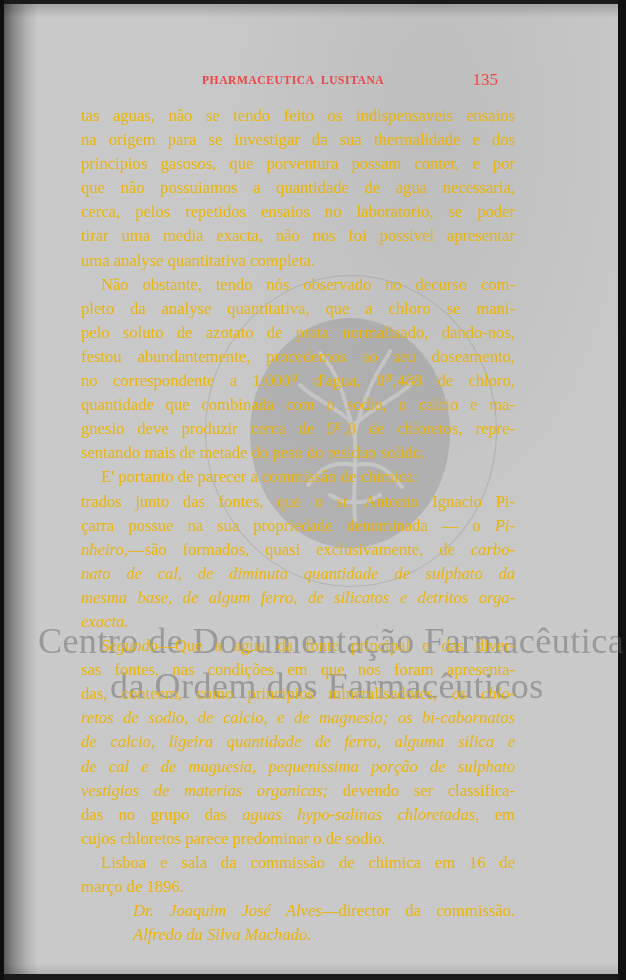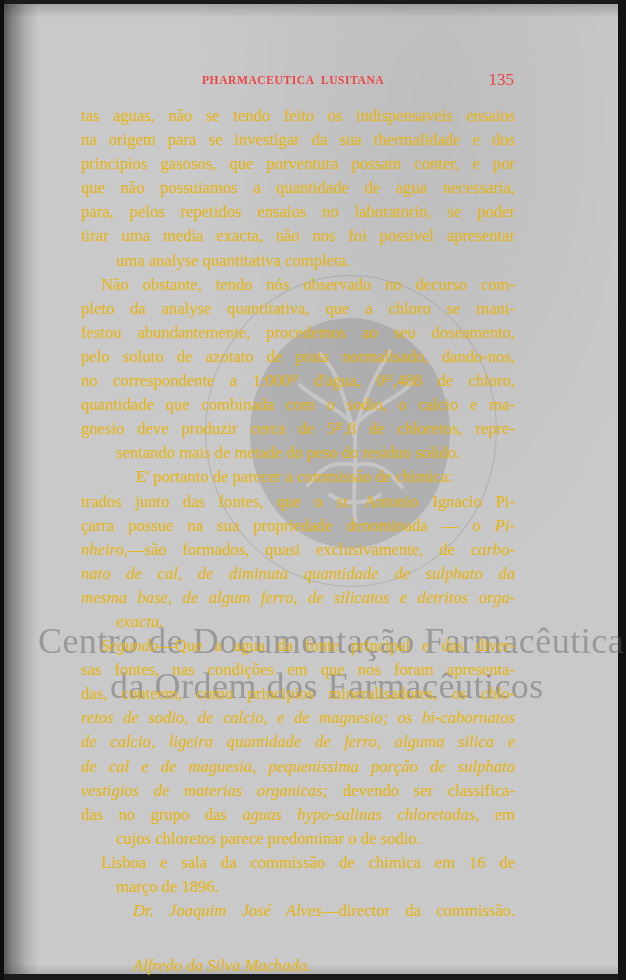--- a/index.html
+++ b/index.html
@@ -50,37 +50,37 @@
 
     .header {
       position: absolute; top: 70px; left: 84px; width: 430px; height: 22px;
       color: #ef4444;
     }
     .running-title {
       position: absolute; left: 118px; top: 4px;
       font-size: 11.5px; font-weight: bold; letter-spacing: 0.6px;
     }
     .page-number {
-      position: absolute; right: 0; top: 0;
+      position: absolute; right: 16px; top: 0;
       font-size: 17px;
     }
     .text-block {
       position: absolute; left: 81px; top: 104px; width: 434px;
       color: #eab308;
       font-size: 16.6px;
       line-height: 24.1px;
     }
     .line {
       display: block; white-space: nowrap;
       text-align: justify; text-align-last: justify;
       height: 24.1px;
     }
-    .line.last { text-align-last: left; margin-left: 35px; }
+    .line.last { text-align-last: left; }
     .line.indent { padding-left: 20px; }
-    .line.sig { padding-left: 52px; text-align-last: left; margin-top: 31px; }
+    .line.sig { padding-left: 52px; text-align-last: left; }
     .line.sig-justify { padding-left: 52px; text-align-last: justify; }
     i { font-style: italic; }
     sup { font-size: 10px; line-height: 0; vertical-align: 6px; }
   </style>
 </head>
 <body>
 
 <div class="left-edge"></div>
 <div class="right-edge"></div>
 
@@ -109,28 +109,28 @@
   <span class="running-title" style="white-space:pre">PHARMACEUTICA  LUSITANA</span>
   <span class="page-number">135</span>
 </div>
 
 <div class="text-block">
 
   <span class="line">tas aguas,  não se tendo feito  os indispensaveis ensaios</span>
   <span class="line">na origem para se investigar da sua thermalidade e dos</span>
   <span class="line">principios gasosos, que porventura possam conter, e por</span>
   <span class="line">que não possuiamos  a  quantidade  de agua necessaria,</span>
-  <span class="line">para,  pelos  repetidos  ensaios  no laboratorio, se poder</span>
+  <span class="line">cerca,  pelos  repetidos  ensaios  no laboratorio, se poder</span>
   <span class="line">tirar uma media exacta, não nos foi possivel apresentar</span>
   <span class="line last">uma analyse quantitativa completa.</span>
 
   <span class="line indent">Não obstante, tendo nós observado no decurso com-</span>
   <span class="line">pleto  da  analyse  quantitativa,  que  a  chloro  se  mani-</span>
+  <span class="line">pelo soluto de azotato de prata normalisado, dando-nos,</span>
   <span class="line">festou abundantemente, procedemos ao seu doseamento,</span>
-  <span class="line">pelo soluto de azotato de prata normalisado, dando-nos,</span>
   <span class="line"><span>no correspondente  a  1:000</span><sup>gr</sup><span> d'agua, 0</span><sup>gr</sup><span>,488 de chloro,</span></span>
   <span class="line">quantidade que combinada com o sodio, o calcio e ma-</span>
   <span class="line"><span>gnesio deve produzir cerca de 5</span><sup>gr</sup><span>,8 de chloretos, repre-</span></span>
   <span class="line last">sentando mais de metade do peso do residuo solido.</span>
 
   <span class="line indent last">E' portanto de parecer a commissão de chimica:</span>
 
   <span class="line">trados  junto das fontes,  que  o sr. Antonio Ignacio Pi-</span>
   <span class="line"><span>çarra  possue  na  sua propriedade denominada — o </span><i>Pi-</i></span>
   <span class="line"><i>nheiro</i><span>,—são formados, quasi exclusivamente, de </span><i>carbo-</i></span>

